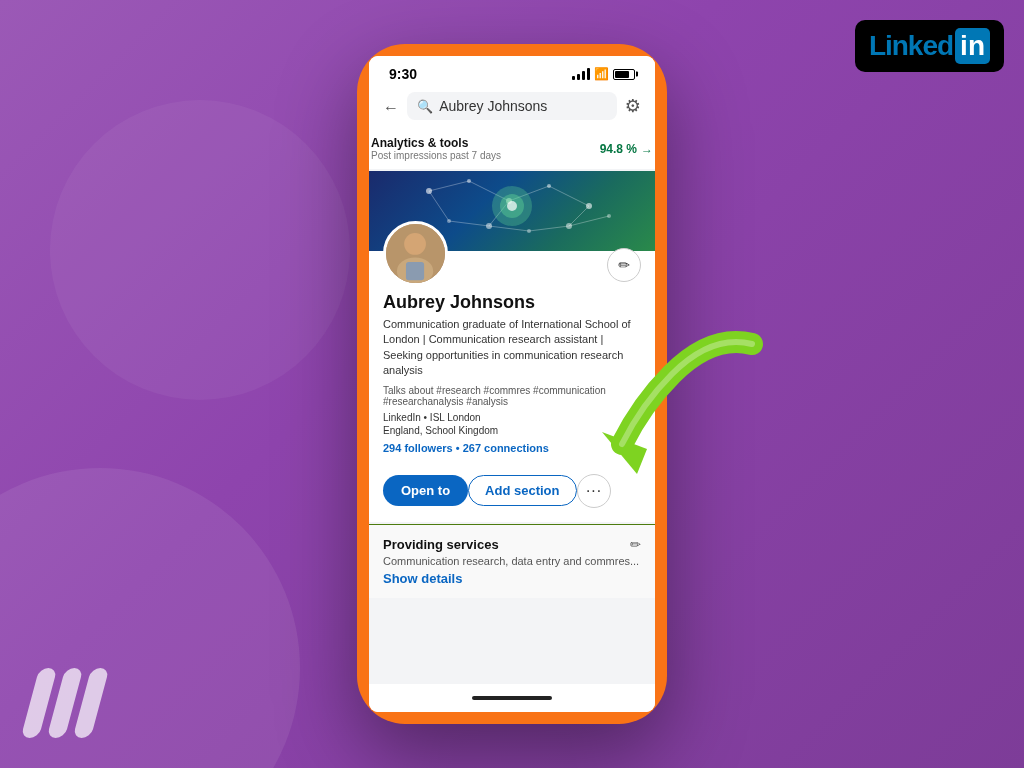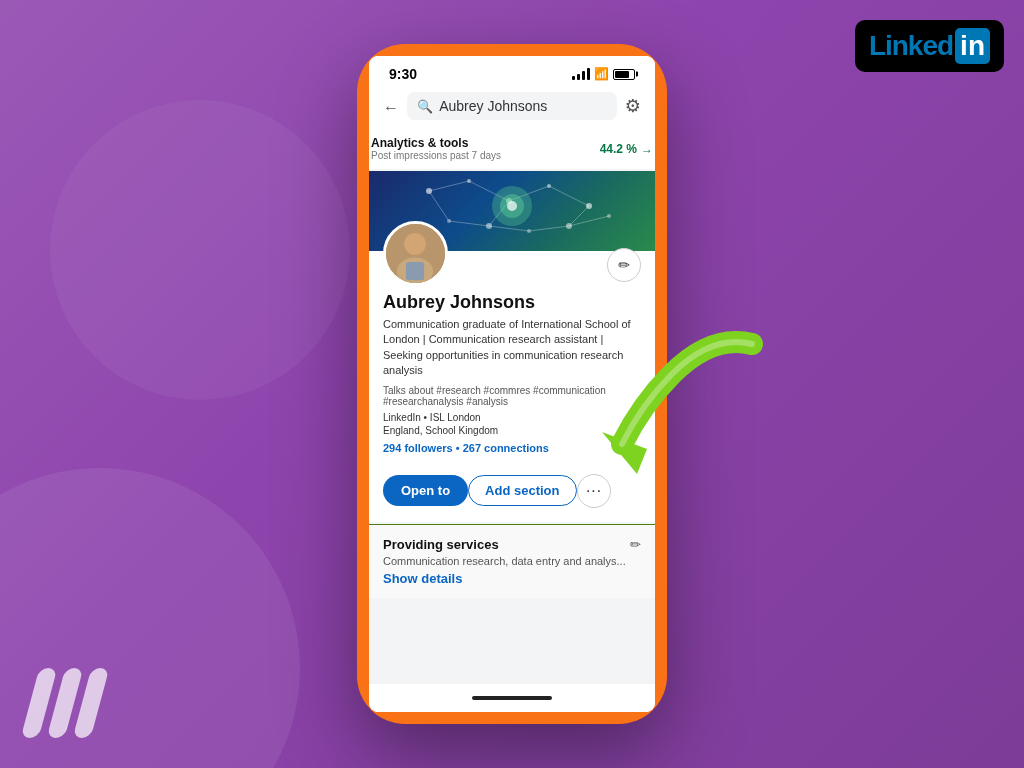--- a/index.html
+++ b/index.html
@@ -444,21 +444,21 @@
     </div>
 
     <div class="phone-content">
 
       <div class="analytics-bar">
         <div class="analytics-left">
           <div class="analytics-title">Analytics &amp; tools</div>
           <div class="analytics-sub">Post impressions past 7 days</div>
         </div>
         <div class="analytics-right">
-          <span>44.2 %</span>
+          <span>94.8 %</span>
           <span>→</span>
         </div>
       </div>
 
       <div class="profile-card">
 
         <div class="profile-banner">
           <svg class="banner-network" viewBox="0 0 286 80" xmlns="http://www.w3.org/2000/svg">
 
             <circle cx="60" cy="20" r="3" fill="rgba(255,255,255,0.6)"></circle>
@@ -522,21 +522,21 @@
           </div>
         </div>
 
       </div>
 
       <div class="services-card">
         <div class="services-header">
           <span class="services-title">Providing services</span>
           <span style="font-size:13px;color:#555;">✏</span>
         </div>
-        <div class="services-desc">Communication research, data entry and analys...</div>
+        <div class="services-desc">Communication research, data entry and commres...</div>
         <div class="services-link">Show details</div>
       </div>
 
     </div>
 
     <div class="home-indicator">
       <div class="home-bar"></div>
     </div>
 
   </div>

